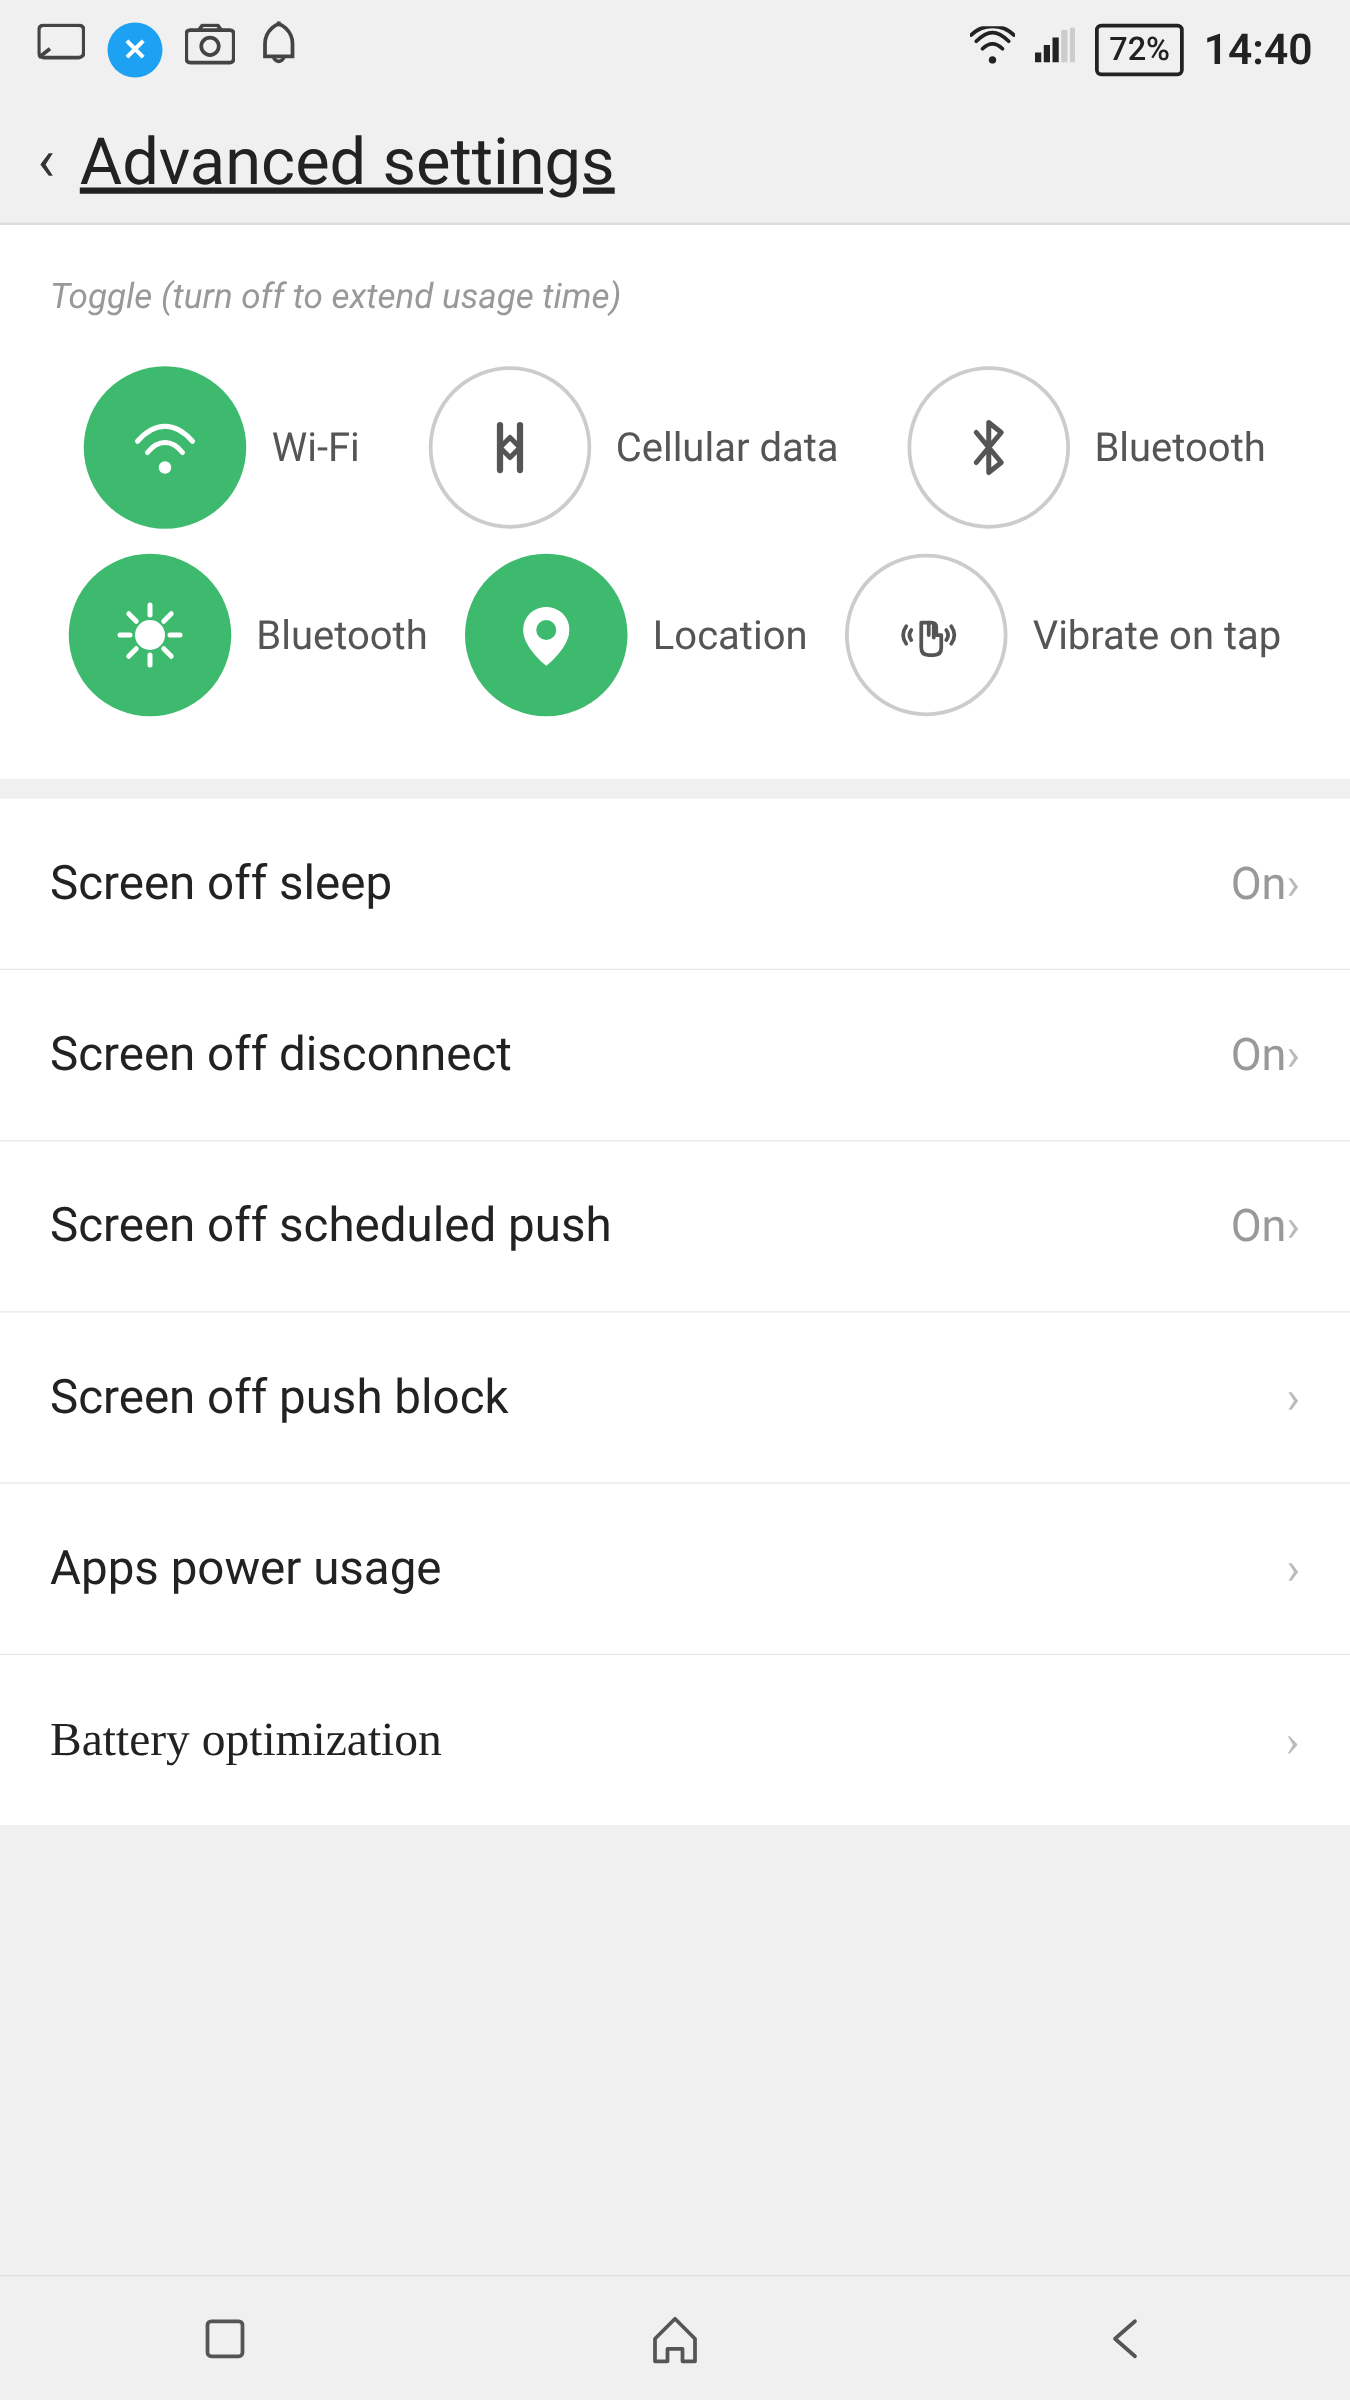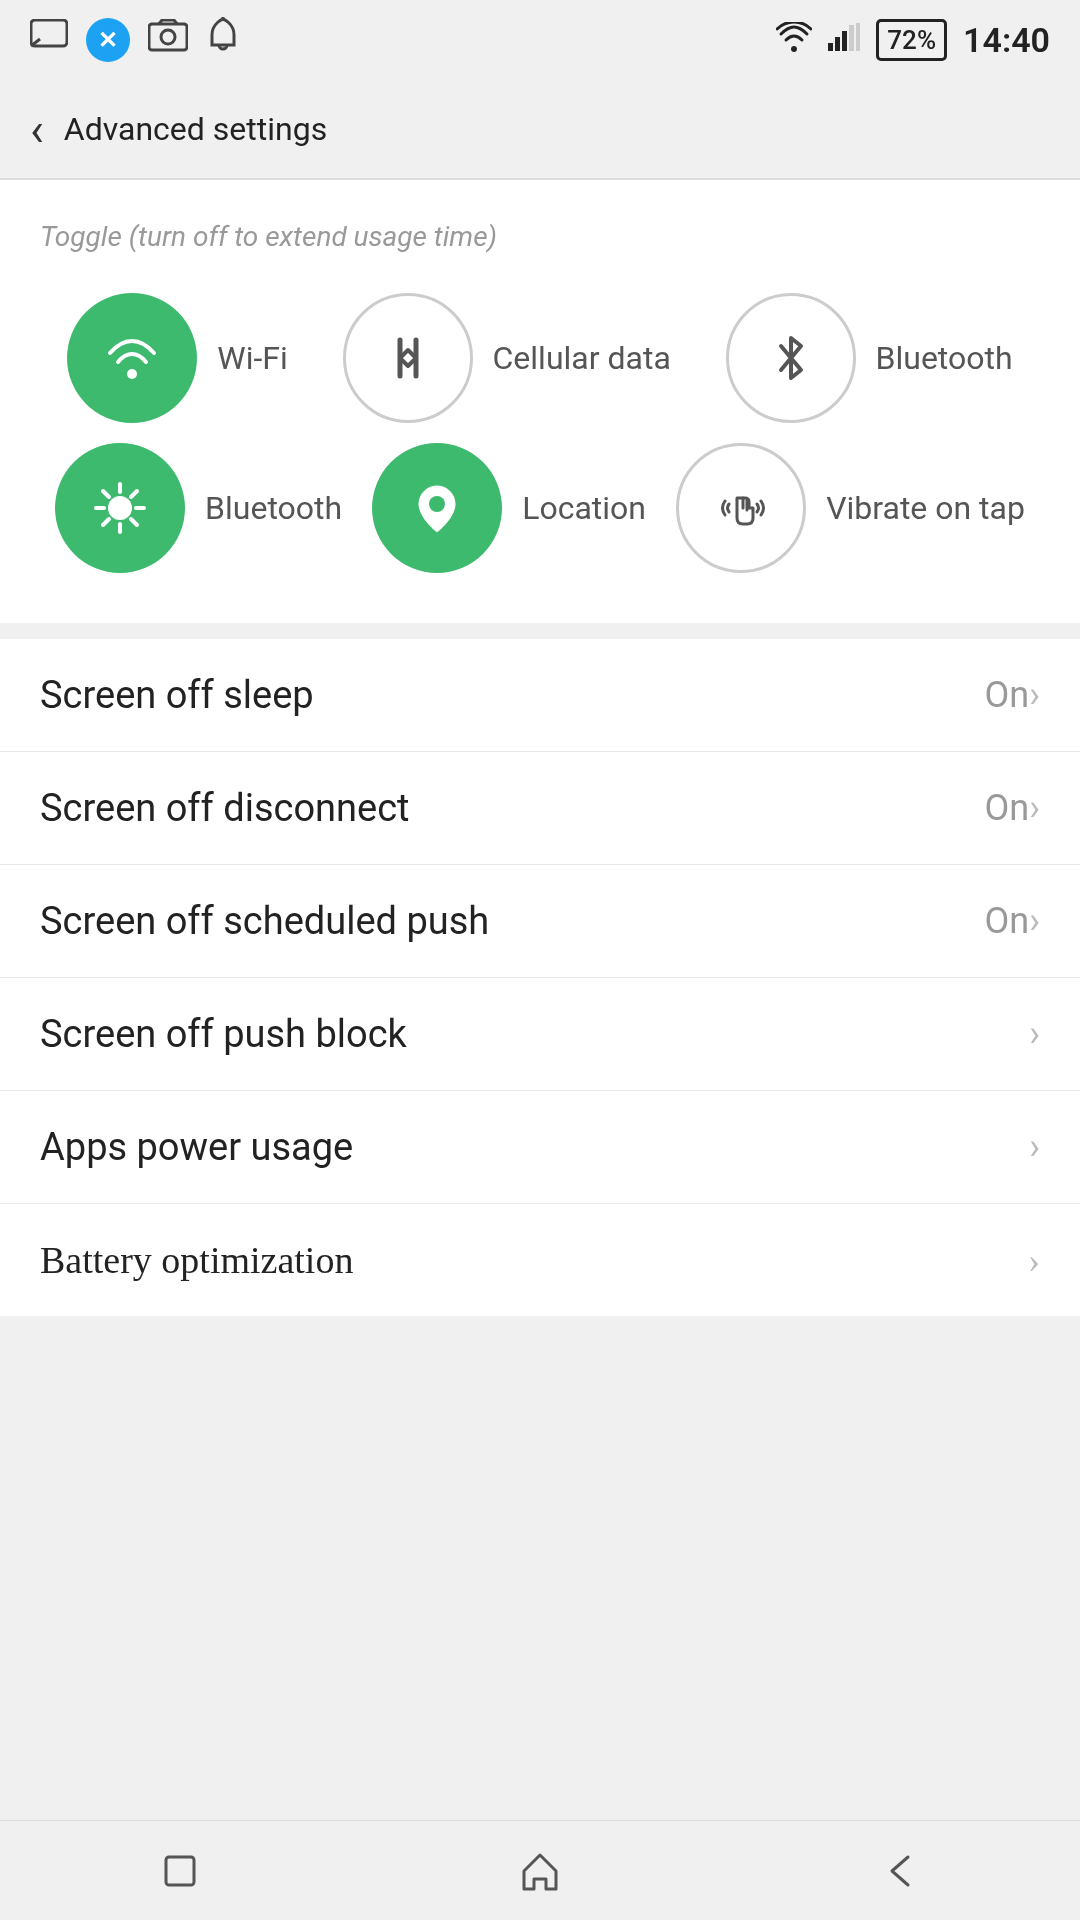--- a/index.html
+++ b/index.html
@@ -75,23 +75,24 @@
       border-bottom: 2px solid #ddd;
     }
     .back-btn {
       font-size: 46px;
       color: #333;
       margin-right: 20px;
       cursor: pointer;
       line-height: 1;
     }
     .header-title {
-      font-size: 32px;
+      font-size: 52px;
       font-weight: 400;
       color: #222;
+      text-decoration: underline;
     }
 
     
     .toggle-section {
       background: #ffffff;
       padding: 40px 40px 30px;
     }
     .toggle-label {
       font-size: 28px;
       color: #222;
@@ -149,21 +150,21 @@
     }
 
     
     .list-section {
       background: #fff;
     }
     .list-item {
       display: flex;
       align-items: center;
       justify-content: space-between;
-      padding: 34px 40px;
+      padding: 46px 40px;
       border-bottom: 1px solid #e8e8e8;
       cursor: pointer;
     }
     .list-item:last-child {
       border-bottom: none;
       font-family: Liberation Serif, serif;
     }
     .list-item-label {
       font-size: 38px;
       color: #222;

